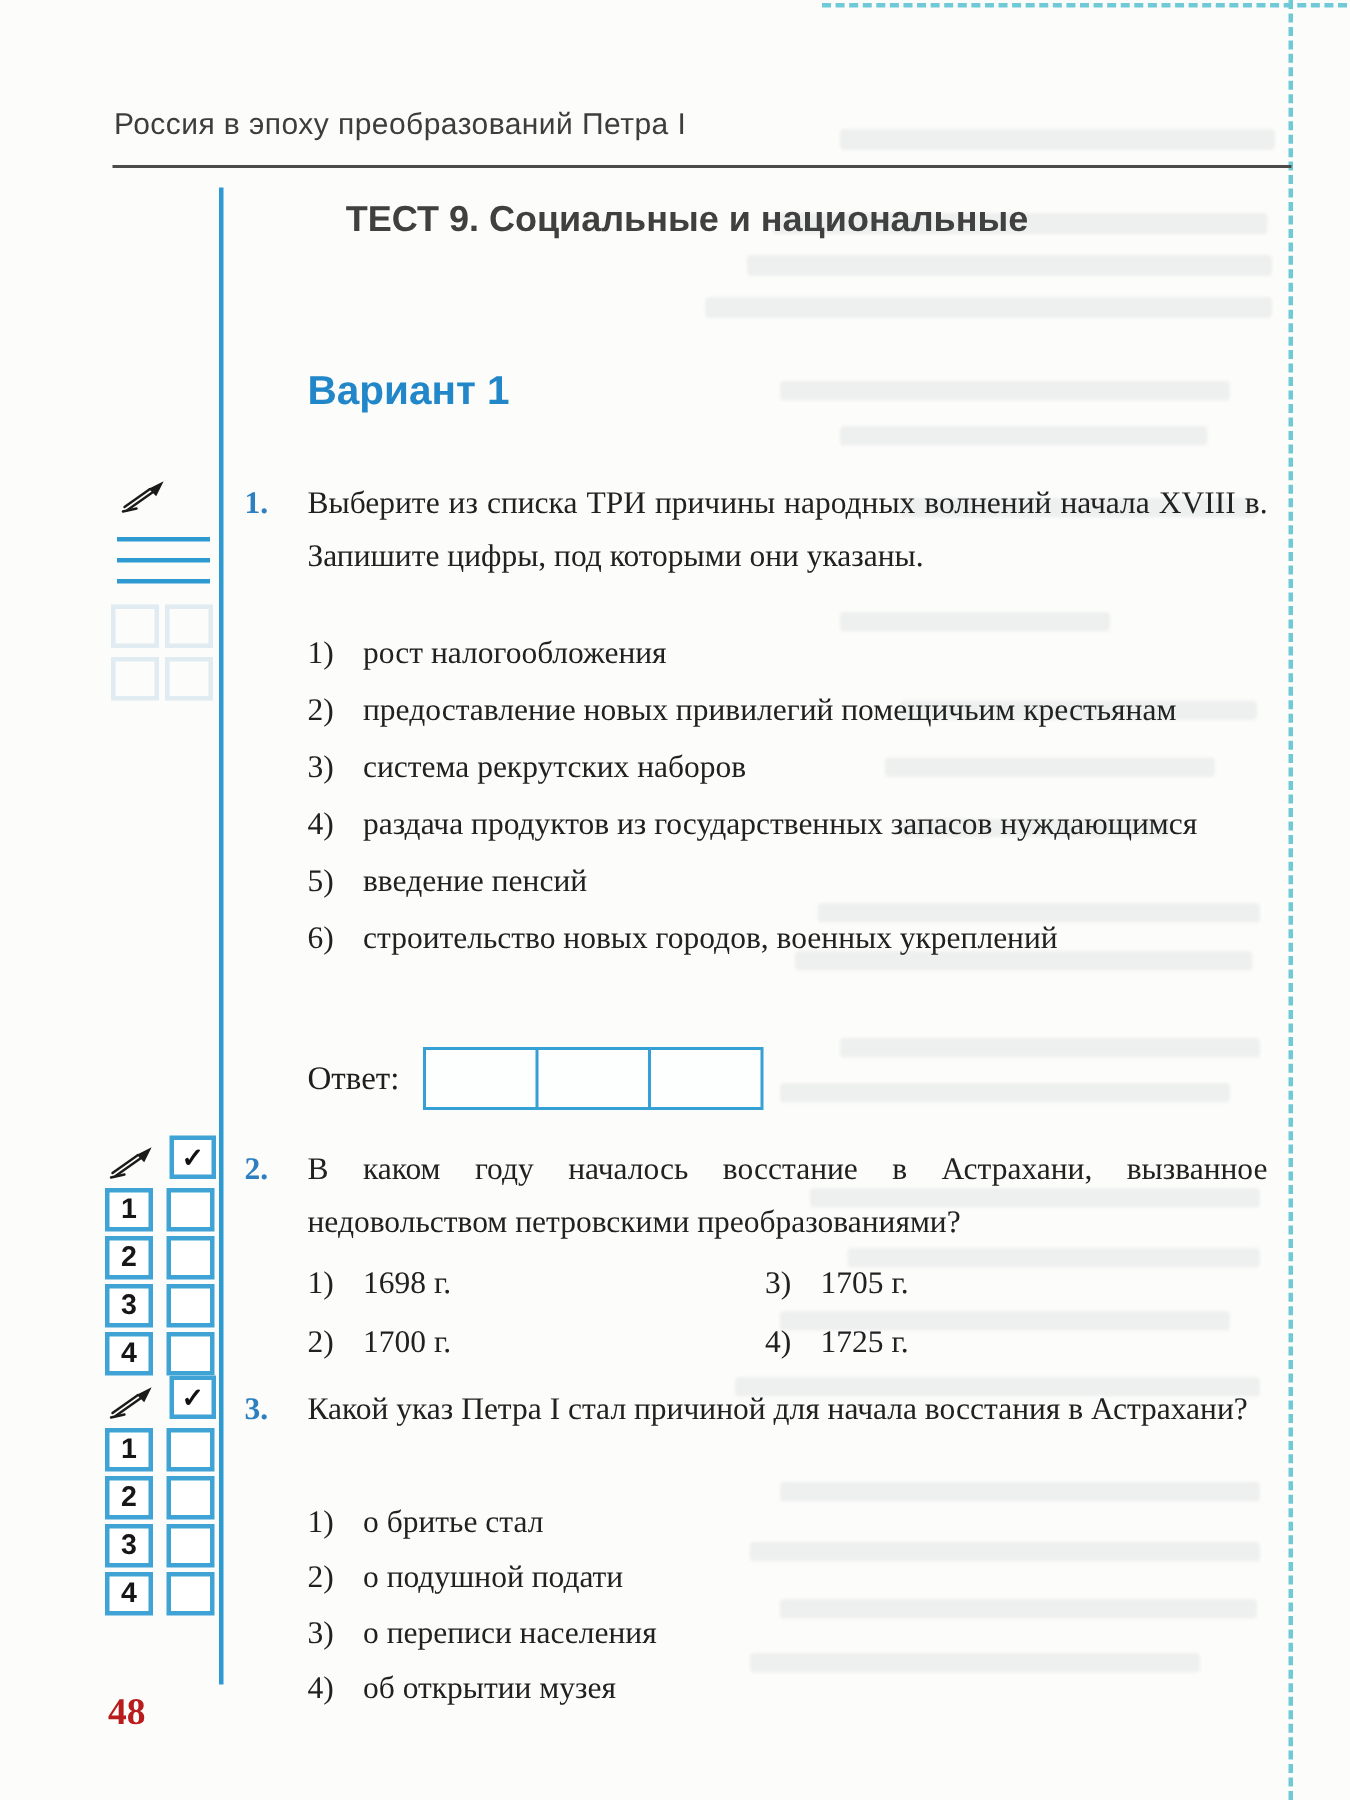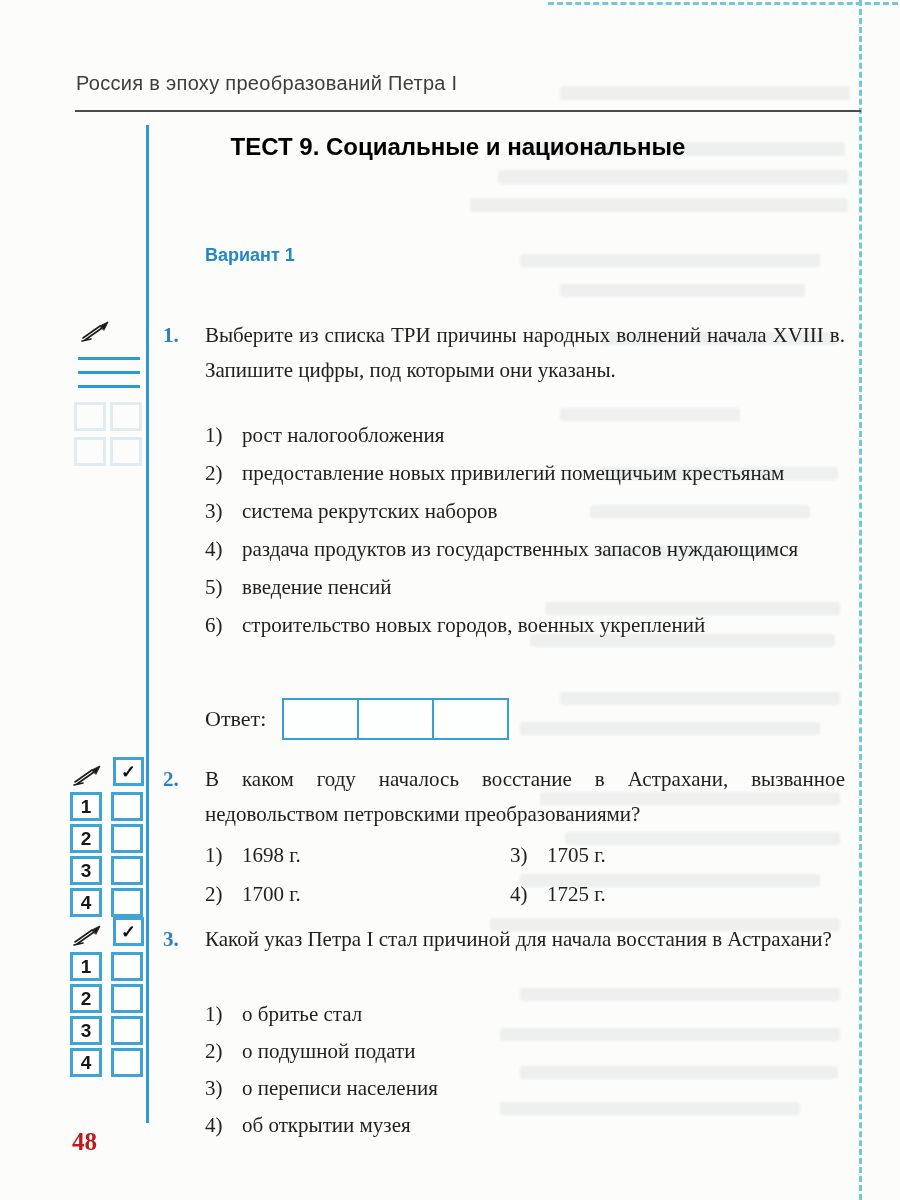--- a/index.html
+++ b/index.html
@@ -22,24 +22,24 @@
   .header-rule{position:absolute;left:75px;top:110px;width:786px;height:2px;
     background:#4b4b4b;}
 
   
   .left-rule{position:absolute;left:146px;top:125px;width:3px;height:998px;
     background:#2e9ad2;}
 
   
   .test-title{position:absolute;left:200px;top:130px;width:516px;
     text-align:center;font-family:"Liberation Sans", sans-serif;
-    font-weight:bold;font-size:24px;line-height:33px;color:#000000;}
+    font-weight:bold;font-size:24px;line-height:33px;color:#404040;}
   .variant{position:absolute;left:205px;top:245px;
     font-family:"Liberation Sans", sans-serif;font-weight:bold;
-    font-size:18px;color:#2187c8;}
+    font-size:27px;color:#2187c8;}
 
   
   .qblock{position:absolute;left:163px;width:684px;}
   .qrow{display:flex;}
   .qnum{flex:none;width:42px;font-weight:bold;color:#2d7fc0;font-size:21px;
     line-height:35px;}
   .qtext{margin:0;font-size:21px;line-height:35px;color:#212121;
     text-align:justify;width:640px;}
   .qtext b{font-weight:normal;}
 

